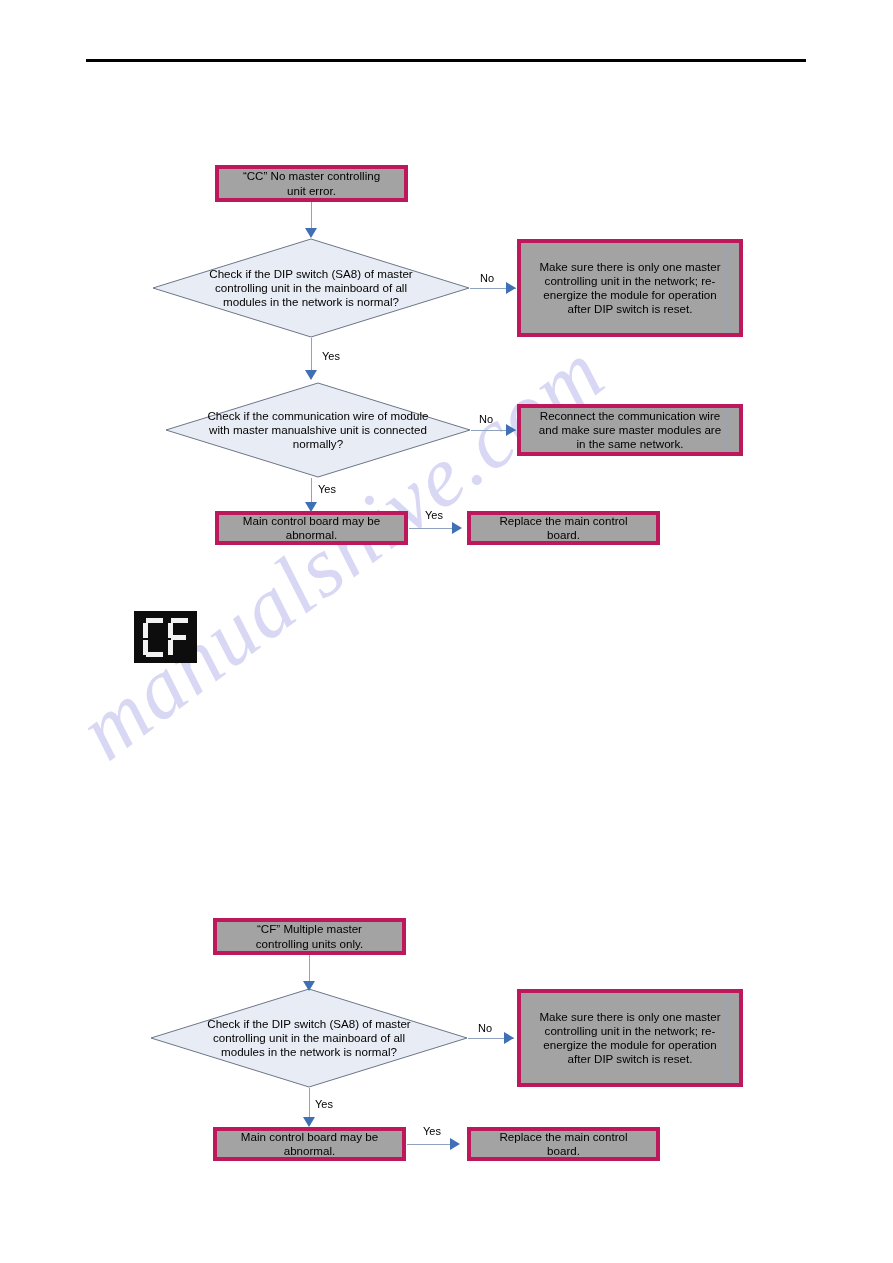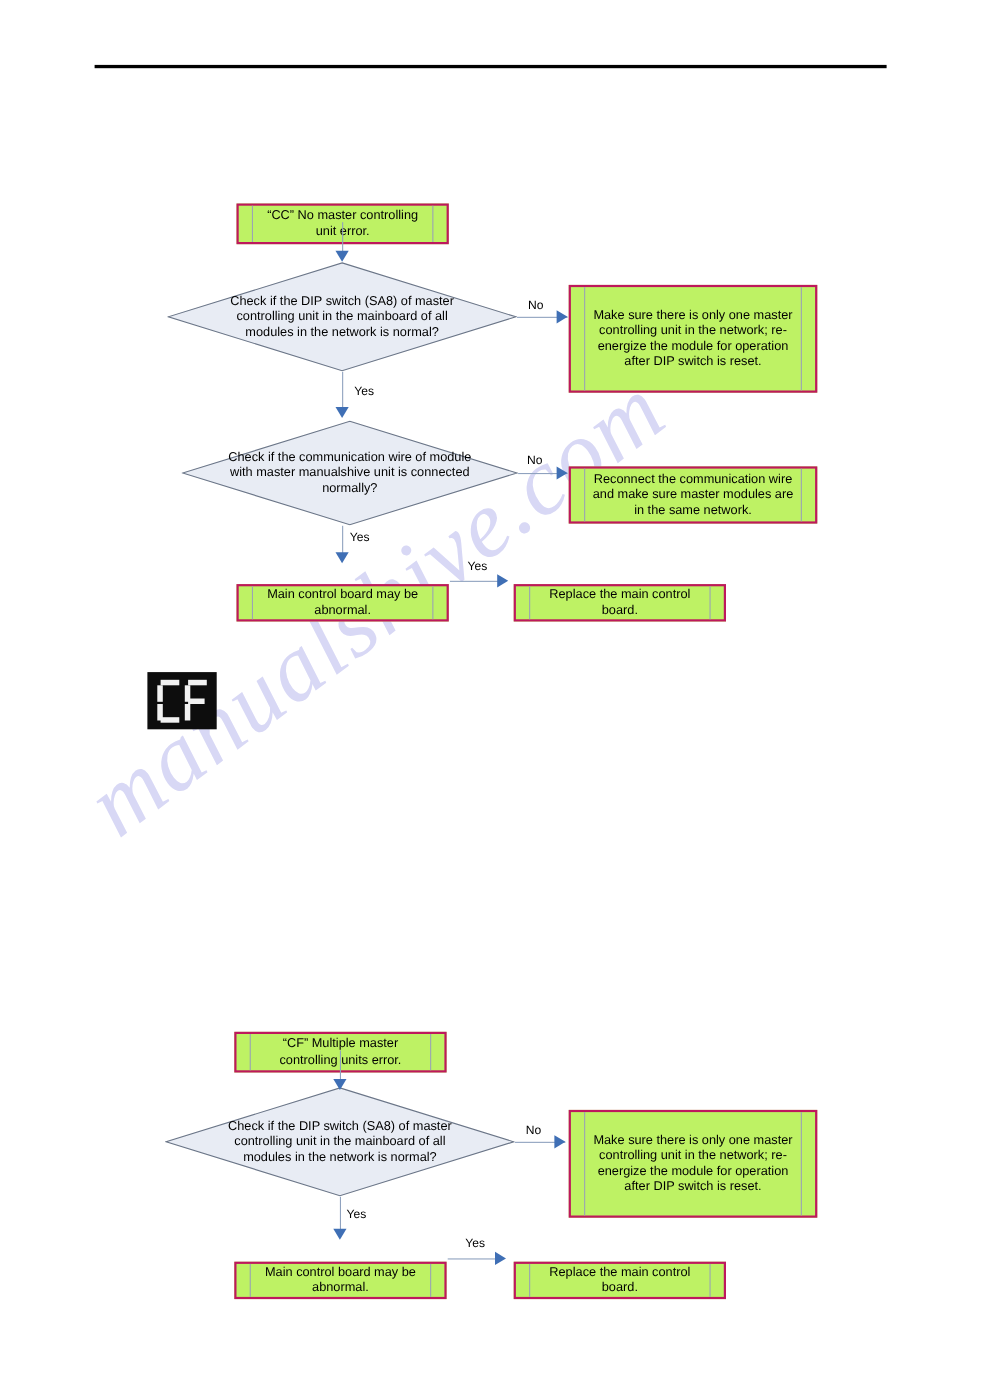--- a/index.html
+++ b/index.html
@@ -44,23 +44,22 @@
     box-sizing:border-box;
     display:flex; align-items:center; justify-content:center;
     text-align:center;
     color:#000;
     font-size:11.6px;
     line-height:14.2px;
   }
 
   
   .box{
-    background:#bef264;
-    border:2px solid #be185d;
-    margin-top:20px;
+    background:#a3a3a3;
+    border:4px solid #be185d;
   }
   .box .inner{
     position:absolute; top:0; bottom:0;
     border-left:1px solid #9aa4b4;
   }
   .box .inner.l{ left:12px; }
   .box .inner.r{ right:12px; }
   .box .txt{
     position:relative; z-index:1;
     padding:0 15px;
@@ -200,21 +199,21 @@
     <span class="seg v" style="left:34px; top:12px; height:15px;"></span>
     <span class="seg h" style="left:37px; top:24px; width:15px;"></span>
     <span class="seg v" style="left:34px; top:29px; height:15px;"></span>
   </div>
 
   <div class="flow-layer">
 
     <div class="node box" style="left:213px; top:918px; width:193px; height:37px;">
       <span class="inner l"></span>
       <span class="inner r"></span>
-      <span class="txt">“CF” Multiple master controlling units error.</span>
+      <span class="txt">“CF” Multiple master controlling units only.</span>
     </div>
 
     <div class="conn v" style="left:309px; top:955px; height:32px;"></div>
     <div class="arrow down" style="left:303px; top:981px;"></div>
 
     <div class="node diamond" style="left:150px; top:988px; width:318px; height:100px;">
       <svg width="318" height="100" viewBox="0 0 318 100">
         <polygon points="159,1 317,50 159,99 1,50" fill="#e8ecf4" stroke="#6b7688" stroke-width="1"></polygon>
       </svg>
       <span class="txt">Check if the DIP switch (SA8) of master controlling unit in the mainboard of all modules in the network is normal?</span>

